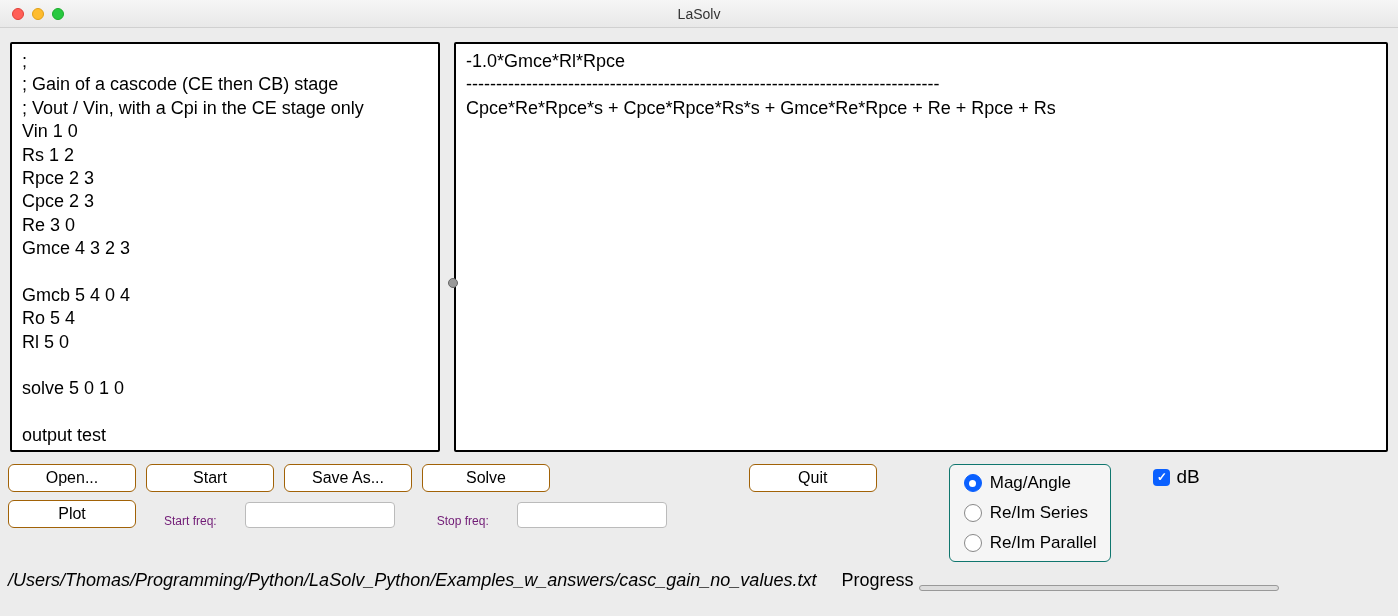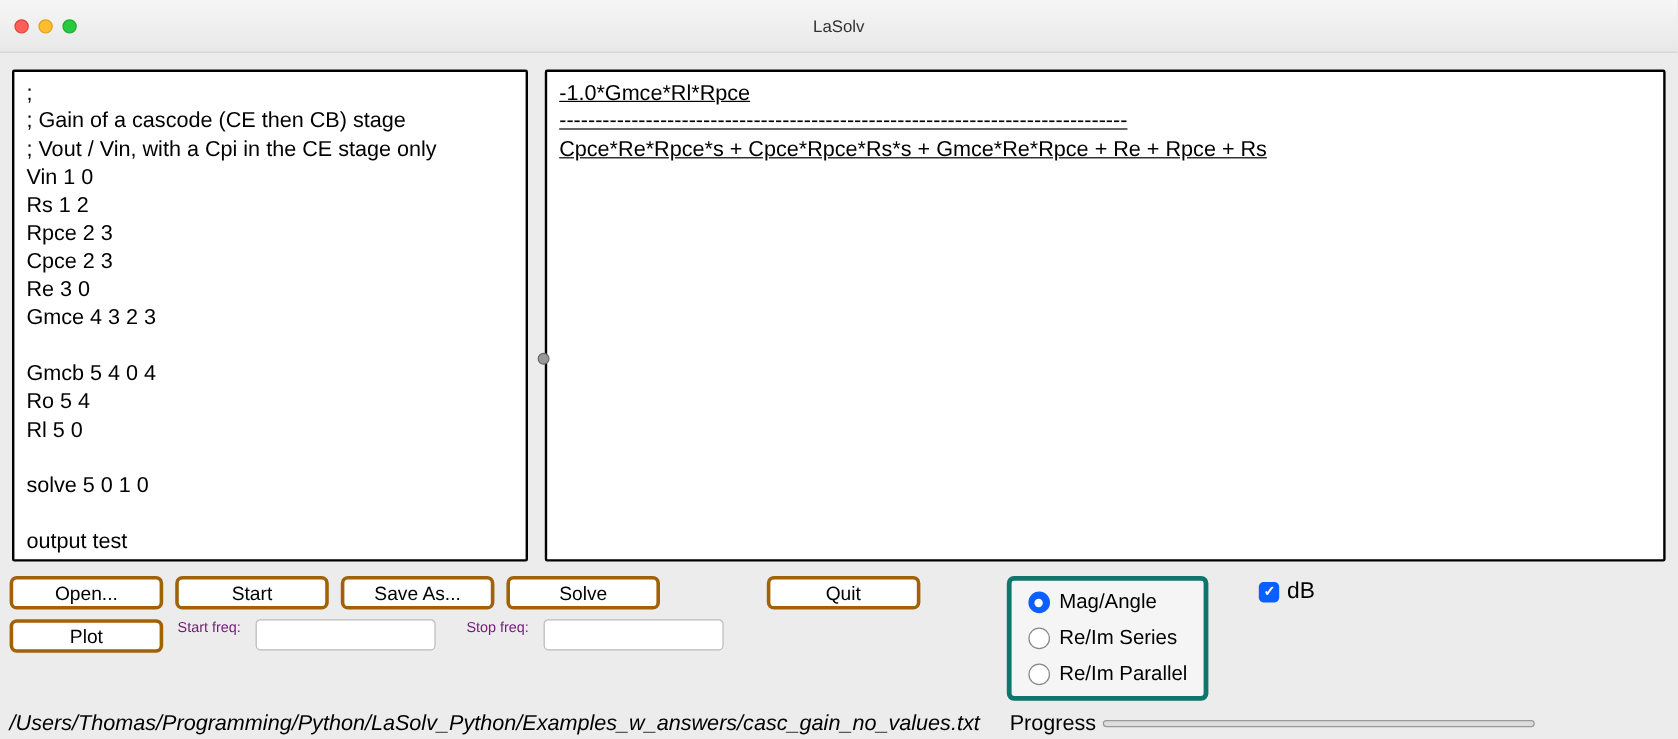--- a/index.html
+++ b/index.html
@@ -8,21 +8,21 @@
       padding: 0;
     }
     body {
       font-family: -apple-system, BlinkMacSystemFont, "Helvetica Neue", Arial, sans-serif;
       background: #ececec;
       width: 1398px;
       height: 616px;
       overflow: hidden;
     }
     .titlebar {
-      height: 44px;
+      height: 28px;
       background: linear-gradient(#f6f6f6, #e8e8e8);
       border-bottom: 1px solid #d0d0d0;
       display: flex;
       align-items: center;
       position: relative;
     }
     .traffic-lights {
       display: flex;
       gap: 8px;
       margin-left: 12px;
@@ -56,21 +56,21 @@
       border-radius: 2px;
       padding: 6px 10px;
       font-size: 18px;
       line-height: 1.3;
       color: #000;
       white-space: pre-wrap;
       overflow: hidden;
       font-family: -apple-system, BlinkMacSystemFont, "Helvetica Neue", Arial, sans-serif;
     }
     .left-pane { width: 430px; flex: 0 0 430px; }
-    .right-pane { flex: 1; text-decoration: underline; }
+    .right-pane { flex: 1; }
     .divider-handle {
       position: absolute;
       left: 448px;
       top: 250px;
       width: 10px;
       height: 10px;
       background: #999;
       border-radius: 50%;
       border: 1px solid #666;
     }
@@ -84,21 +84,21 @@
       display: flex;
       align-items: flex-start;
       gap: 12px;
     }
     .btn-row {
       display: flex;
       gap: 10px;
     }
     button.mac-btn {
       background: #fff;
-      border: 3px solid #a16207;
+      border: 1px solid #a16207;
       border-radius: 6px;
       padding: 4px 4px;
       width: 128px;
       height: 28px;
       font-size: 16px;
       color: #000;
       cursor: pointer;
       font-family: inherit;
     }
     .freq-label {
@@ -111,25 +111,25 @@
       width: 150px;
       height: 26px;
       border: 1px solid #bbb;
       border-radius: 4px;
       background: #fff;
       padding: 2px 6px;
       font-size: 15px;
     }
     .row2 {
       display: flex;
-      align-items: flex-start;
-      gap: 8px;
+      align-items: flex-end;
+      gap: 24px;
     }
     .radio-box {
-      border: 4px solid #0f766e;
+      border: 1px solid #0f766e;
       border-radius: 6px;
       background: #f5f5f5;
       padding: 8px 14px;
       display: flex;
       flex-direction: column;
       gap: 10px;
       margin-left: 60px;
     }
     .radio-item {
       display: flex;
@@ -176,21 +176,21 @@
       color: #fff;
       font-size: 12px;
       font-weight: bold;
     }
     .checkbox-label {
       font-size: 19px;
       color: #000;
     }
     .status-bar {
       display: flex;
-      align-items: center;
+      align-items: flex-end;
       padding: 4px 8px;
       font-size: 18px;
       font-style: italic;
       color: #000;
       gap: 6px;
     }
     .status-path { font-style: italic; }
     .progress-label { font-style: normal; margin-left: 19px; }
     .progress-track {
       flex: 0 0 360px;
@@ -253,21 +253,21 @@
       </div>
       <div class="row2">
         <button class="mac-btn">Plot</button>
         <span class="freq-label">Start freq:</span>
         <input class="freq-input" type="text" value="" style="">
         <span class="freq-label" style="margin-left:18px">Stop freq:</span>
         <input class="freq-input" type="text" value="" style="">
       </div>
     </div>
 
-    <button class="mac-btn" style="margin-left:24px">Quit</button>
+    <button class="mac-btn" style="margin-left:70px">Quit</button>
 
     <div class="radio-box">
       <div class="radio-item">
         <span class="radio-circle selected">
             <span class="radio-dot"></span>
           </span>
         <span>Mag/Angle</span>
       </div>
       <div class="radio-item">
         <span class="radio-circle"></span>

